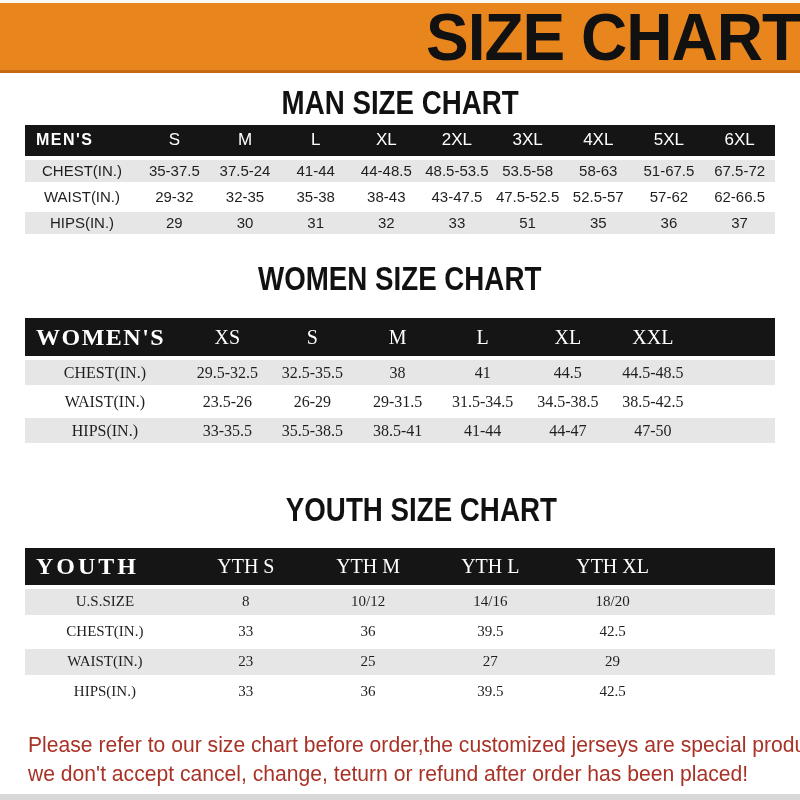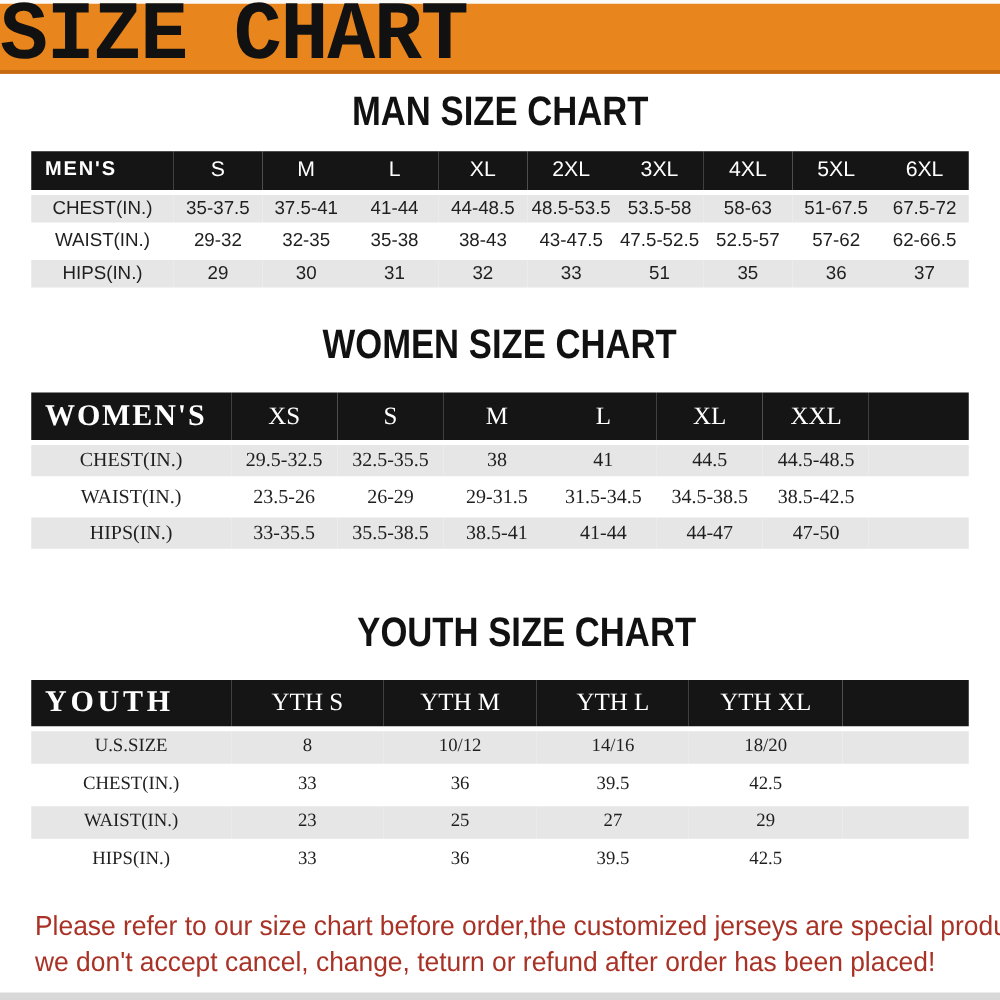--- a/index.html
+++ b/index.html
@@ -7,35 +7,35 @@
     --header-text:#FFFFFF; --row-stripe:#E6E6E6; --row-alt:#FFFFFF;
     --table-text:#1F1F1F; --heading-text:#111111; --footnote-text:#A93226;
     --bottom-strip:#D8D8D8;
   }
   *{margin:0;padding:0;box-sizing:border-box;}
   html,body{width:800px;height:800px;overflow:hidden;background:#fff;
     font-family:"Liberation Sans","DejaVu Sans",sans-serif;}
   .page{position:relative;width:800px;height:800px;background:#fff;}
   .top-strip{height:3px;background:#fbfaf7;}
 
-  .banner{height:56px;background:var(--banner-bg);
+  .banner{height:70px;background:var(--banner-bg);
     border-bottom:3px solid var(--banner-border);
-    display:flex;align-items:center;justify-content:flex-start;font-family:Liberation Mono, monospace;}
+    display:flex;align-items:center;justify-content:flex-end;}
   .banner-title{font-size:64px;font-weight:800;letter-spacing:-1px;
     color:var(--heading-text);line-height:1;
     display:inline-block;transform:scaleY(1.04);}
 
   .section{width:100%;}
   .sec-men{padding-top:13px;}
   .sec-women{padding-top:24px;}
   .sec-youth{padding-top:46px;}
   .heading-wrap{text-align:center;}
   .section-heading{display:inline-block;font-size:33px;font-weight:800;
     color:var(--heading-text);transform:scaleX(0.84);line-height:1.05;}
-  .sec-men .heading-wrap{margin-bottom:10px;}
+  .sec-men .heading-wrap{}
   .sec-women .heading-wrap{margin-bottom:18px;}
   .sec-youth .heading-wrap{margin-bottom:16px;padding-left:43px;}
 
   table.size-table{width:750px;margin:0 auto;border-collapse:separate;
     border-spacing:0 4px;table-layout:fixed;}
   .t-women,.t-youth{border-spacing:0 5px;font-family:Liberation Serif, serif;}
   thead th{background:var(--header-bar);color:var(--header-text);
     font-weight:500;text-align:center;}
   thead th.label-cell{text-align:left;padding-left:11px;font-weight:800;
     letter-spacing:1.5px;}
@@ -109,21 +109,21 @@
             <th class="size-cell">3XL</th>
             <th class="size-cell">4XL</th>
             <th class="size-cell">5XL</th>
             <th class="size-cell">6XL</th>
           </tr>
         </thead>
         <tbody>
           <tr>
             <td class="label-cell">CHEST(IN.)</td>
             <td class="value-cell">35-37.5</td>
-            <td class="value-cell">37.5-41</td>
+            <td class="value-cell">37.5-24</td>
             <td class="value-cell">41-44</td>
             <td class="value-cell">44-48.5</td>
             <td class="value-cell">48.5-53.5</td>
             <td class="value-cell">53.5-58</td>
             <td class="value-cell">58-63</td>
             <td class="value-cell">51-67.5</td>
             <td class="value-cell">67.5-72</td>
           </tr>
           <tr>
             <td class="label-cell">WAIST(IN.)</td>

